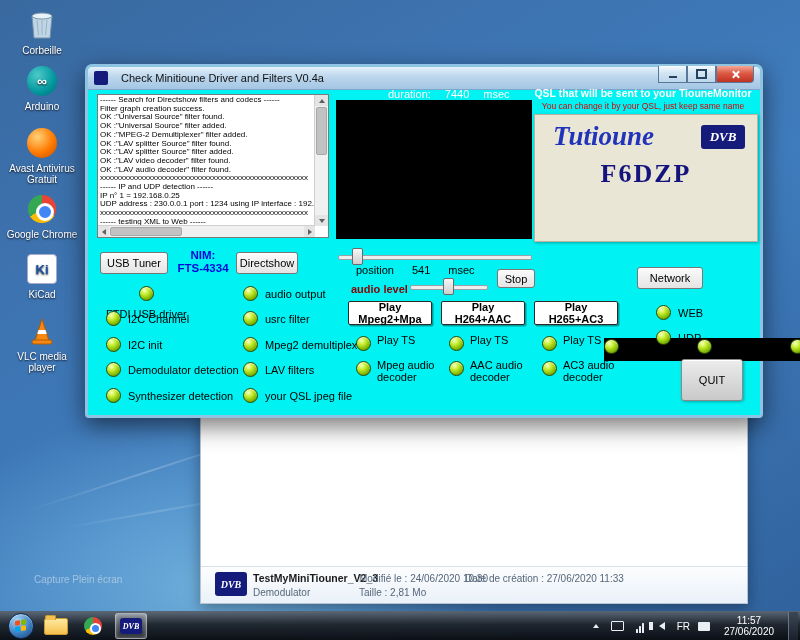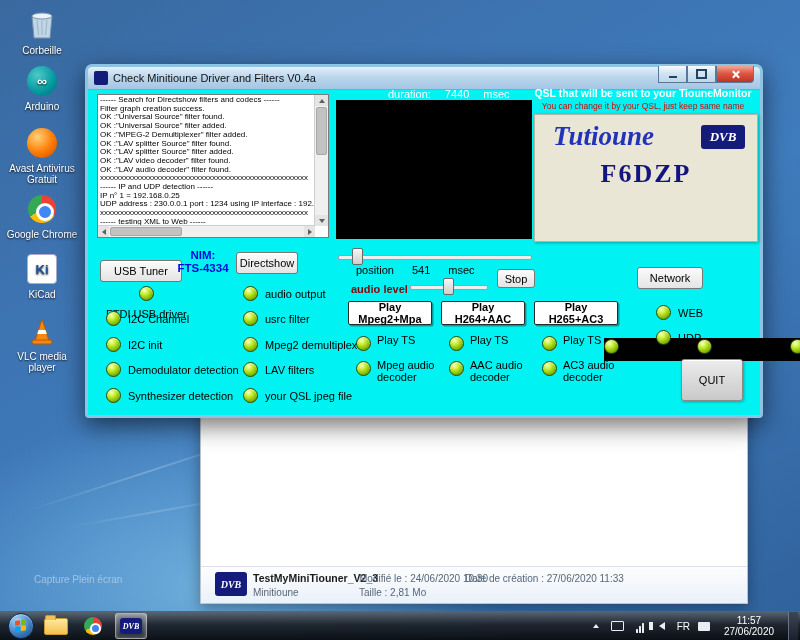--- a/index.html
+++ b/index.html
@@ -23,21 +23,21 @@
   .kicad-sq{width:28px;height:28px;border-radius:4px;background:#fff;border:1px solid #aac;color:#1a52a0;font-weight:bold;font-size:13px;display:flex;align-items:center;justify-content:center;}
   .dvb-logo{background:#141b7a; color:#fff; font-family:"Liberation Serif", serif; font-style:italic; font-weight:bold; display:flex; align-items:center; justify-content:center; border-radius:3px;}
   
   .app-window{position:absolute; left:85px; top:64px; width:672px; height:348px;
     border:3px solid rgba(150,192,224,.95); border-radius:7px 7px 4px 4px;
     box-shadow:0 8px 24px rgba(0,0,0,.55); background:#00f2f2;}
   .titlebar{position:absolute; left:0; right:0; top:0; height:22px;
     background:linear-gradient(#e4f0fa, #bcd6ec 45%, #a4c6e4);
     border-bottom:1px solid #7fa6c8; border-radius:4px 4px 0 0; display:flex; align-items:center;}
   .titlebar .wicon{width:14px;height:14px;margin:0 5px 0 6px;border-radius:2px;font-size:6px;}
-  .title-text{font-size:11px; color:#111;}
+  .title-text{font-size:11px; color:#111;margin-left:8px;}
   .cap-btns{position:absolute; right:6px; top:-1px; display:flex;}
   .cap-btn{width:27px;height:16px;border:1px solid #58789a;border-top:none;background:linear-gradient(#f6fbff,#d2e4f2 45%,#bcd6ea);display:flex;align-items:center;justify-content:center;color:#24435f;cursor:pointer;}
   .cap-btn.close{width:36px;background:linear-gradient(#f2a896,#dd5a44 45%,#c03222);border-radius:0 0 4px 0;color:#fff;}
   .g-min{width:8px;height:2px;background:currentColor;margin-top:5px;}
   .g-max{width:7px;height:6px;border:2px solid currentColor;}
   .g-close{position:relative;width:9px;height:9px;}
   .g-close::before,.g-close::after{content:"";position:absolute;left:4px;top:0;width:2px;height:9px;background:#fff;}
   .g-close::before{transform:rotate(45deg);} .g-close::after{transform:rotate(-45deg);}
   
   .logbox{position:absolute; left:9px; top:27px; width:230px; height:142px; background:#fff; border:1px solid #7a7a7a;}
@@ -176,21 +176,21 @@
   </div>
 
   <div class="watermark">Capture Plein écran</div>
 
   <div class="explorer">
     <div class="details-pane">
       <div class="dp-icon dvb-logo">DVB</div>
       <span class="dp-t1a fname">TestMyMiniTiouner_V2_3</span>
       <span class="dp-t1b">Modifié le : 24/06/2020 10:30</span>
       <span class="dp-t1c">Date de création : 27/06/2020 11:33</span>
-      <span class="dp-t2a">Minitioune</span>
+      <span class="dp-t2a">Demodulator</span>
       <span class="dp-t2b">Taille : 2,81 Mo</span>
     </div>
   </div>
 
   <div class="app-window">
     <div class="titlebar">
       <div class="wicon dvb-logo"></div>
       <div class="title-text">Check Minitioune Driver and Filters V0.4a</div>
       <div class="cap-btns">
         <div class="cap-btn">
@@ -249,21 +249,21 @@
     <div class="video"></div>
 
     <div class="qsl-header">QSL that will be sent to your TiouneMonitor</div>
     <div class="qsl-sub">You can change it by your QSL, just keep same name</div>
     <div class="qsl-card">
       <div class="qsl-title">Tutioune</div>
       <div class="qsl-dvb dvb-logo">DVB</div>
       <div class="qsl-callsign">F6DZP</div>
     </div>
 
-    <button class="btn" style="left:12px;top:185px;width:82px;height:22px;margin-top:8px;">USB Tuner</button>
+    <button class="btn" style="left:12px;top:185px;width:68px;height:22px;">USB Tuner</button>
     <div class="nim">
       <div>NIM:</div>
       <div>FTS-4334</div>
     </div>
     <button class="btn" style="left:148px;top:185px;width:62px;height:22px;">Directshow</button>
 
     <div class="slider" style="left:250px;top:180px;width:194px;">
       <div class="groove"></div>
       <div class="thumb" style="left:7%;"></div>
     </div>

